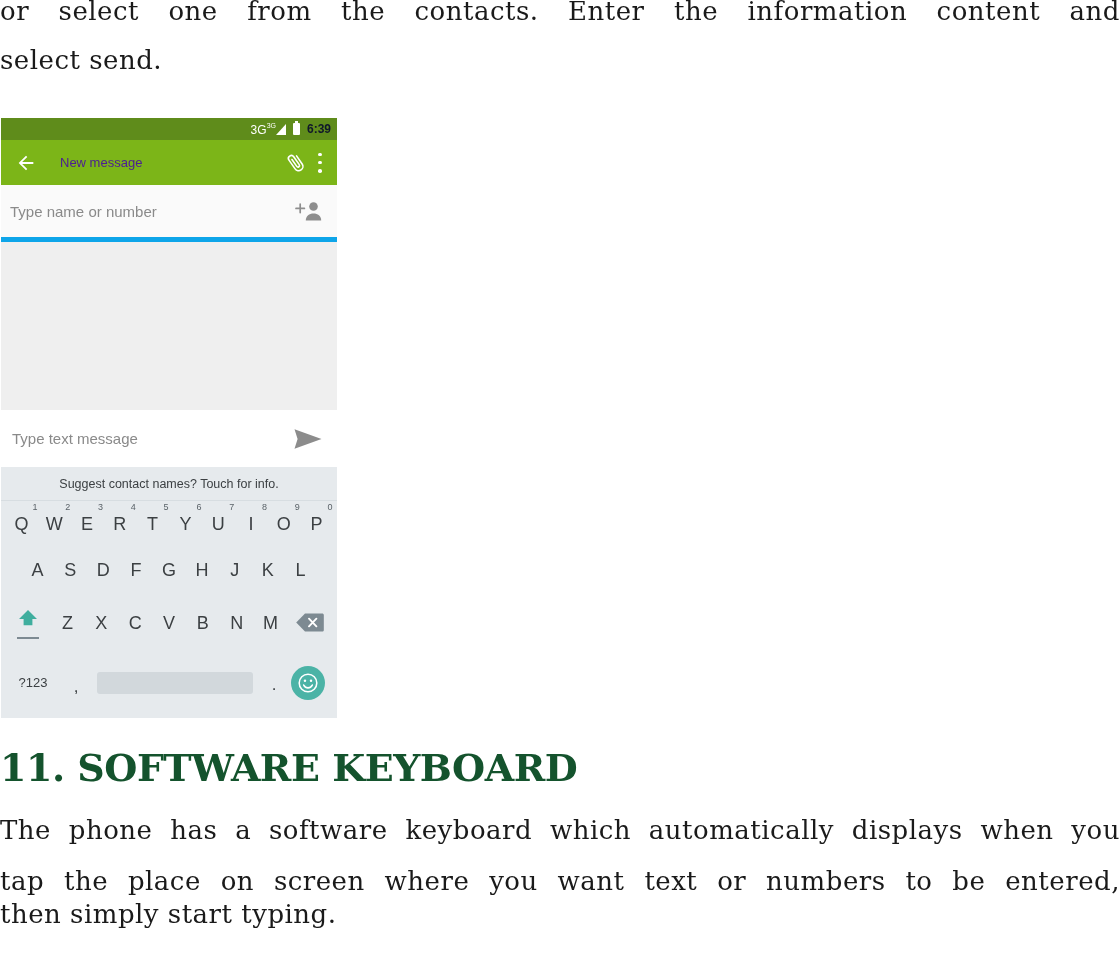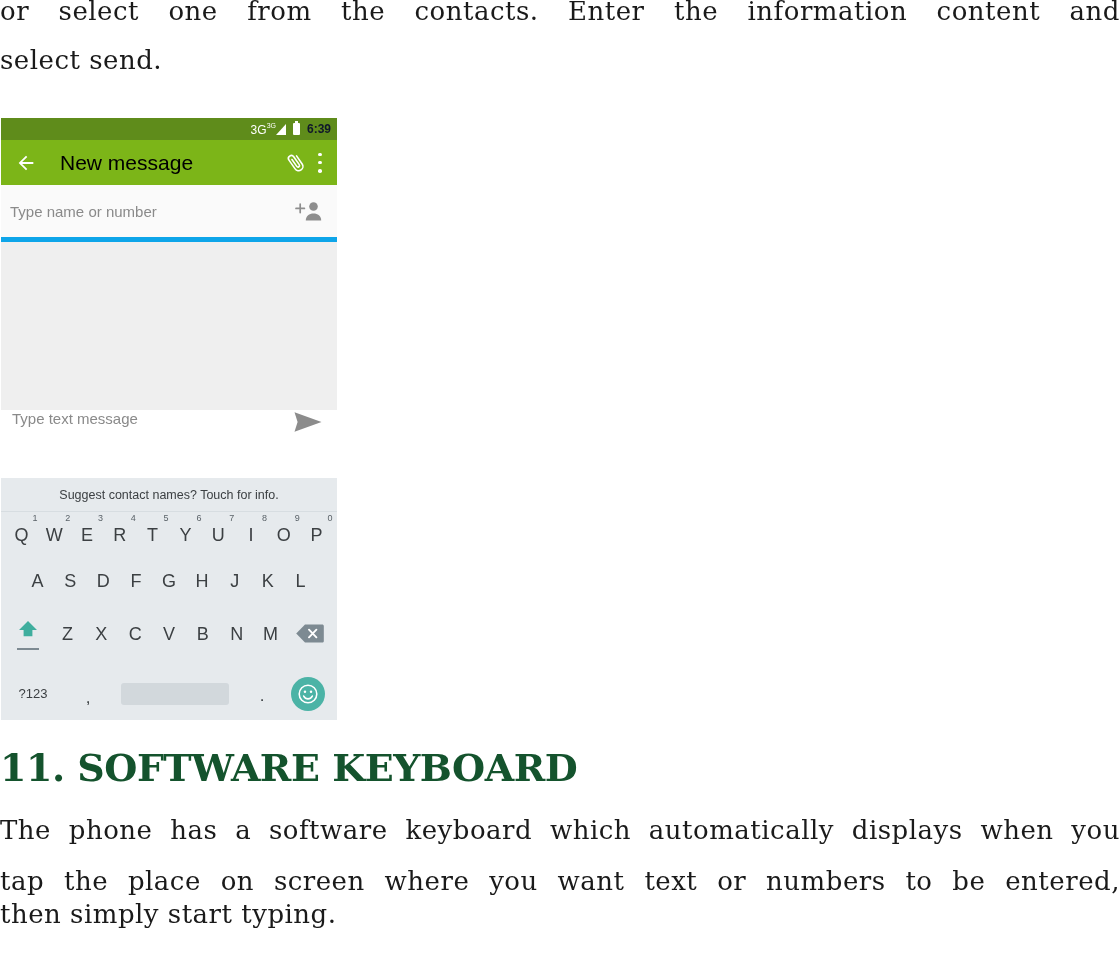--- a/index.html
+++ b/index.html
@@ -133,22 +133,22 @@
     padding: 0 12px 0 14px;
     box-sizing: border-box;
   }
   .back-arrow {
     width: 22px;
     height: 22px;
     position: relative;
     flex: 0 0 auto;
   }
   .app-title {
-    color: #000000;
-    font-size: 21px;
+    color: #4c1d95;
+    font-size: 13px;
     font-weight: 500;
     margin-left: 23px;
     flex: 1 1 auto;
     white-space: nowrap;
   }
   .appbar-icon {
     width: 24px;
     height: 24px;
     flex: 0 0 auto;
   }
@@ -193,24 +193,24 @@
   }
 
   
   .message-body {
     height: 168px;
     background: #efefef;
   }
 
   
   .compose-row {
-    height: 68px;
+    height: 57px;
     background: #ffffff;
     display: flex;
-    align-items: flex-start;
+    align-items: center;
     padding: 0 14px 0 11px;
     box-sizing: border-box;
   }
   .compose-placeholder {
     flex: 1 1 auto;
     color: #8a8a8a;
     font-size: 15px;
   }
   .send-icon {
     width: 30px;
@@ -274,21 +274,20 @@
     bottom: -1px;
     width: 22px;
     height: 2px;
     background: #7d8a92;
   }
   .backspace-key { position: relative; }
 
   .kb-row-4 {
     padding: 0 6px 4px;
     align-items: center;
-    gap: 12px;
   }
   .key-sym {
     flex: 0 0 52px;
     font-size: 13px;
     color: #3c4043;
     text-align: center;
   }
   .key-comma {
     flex: 0 0 34px;
     font-size: 17px;

